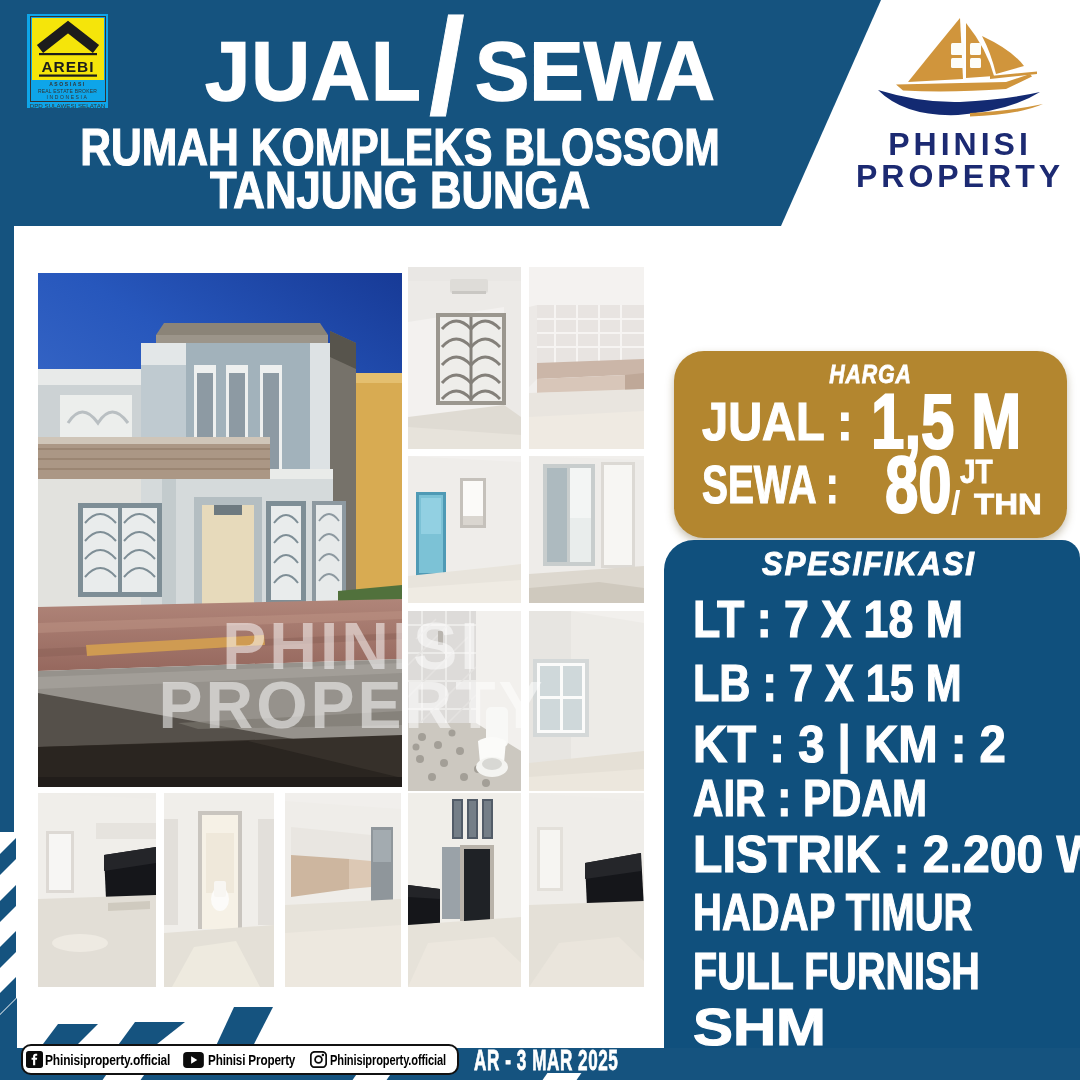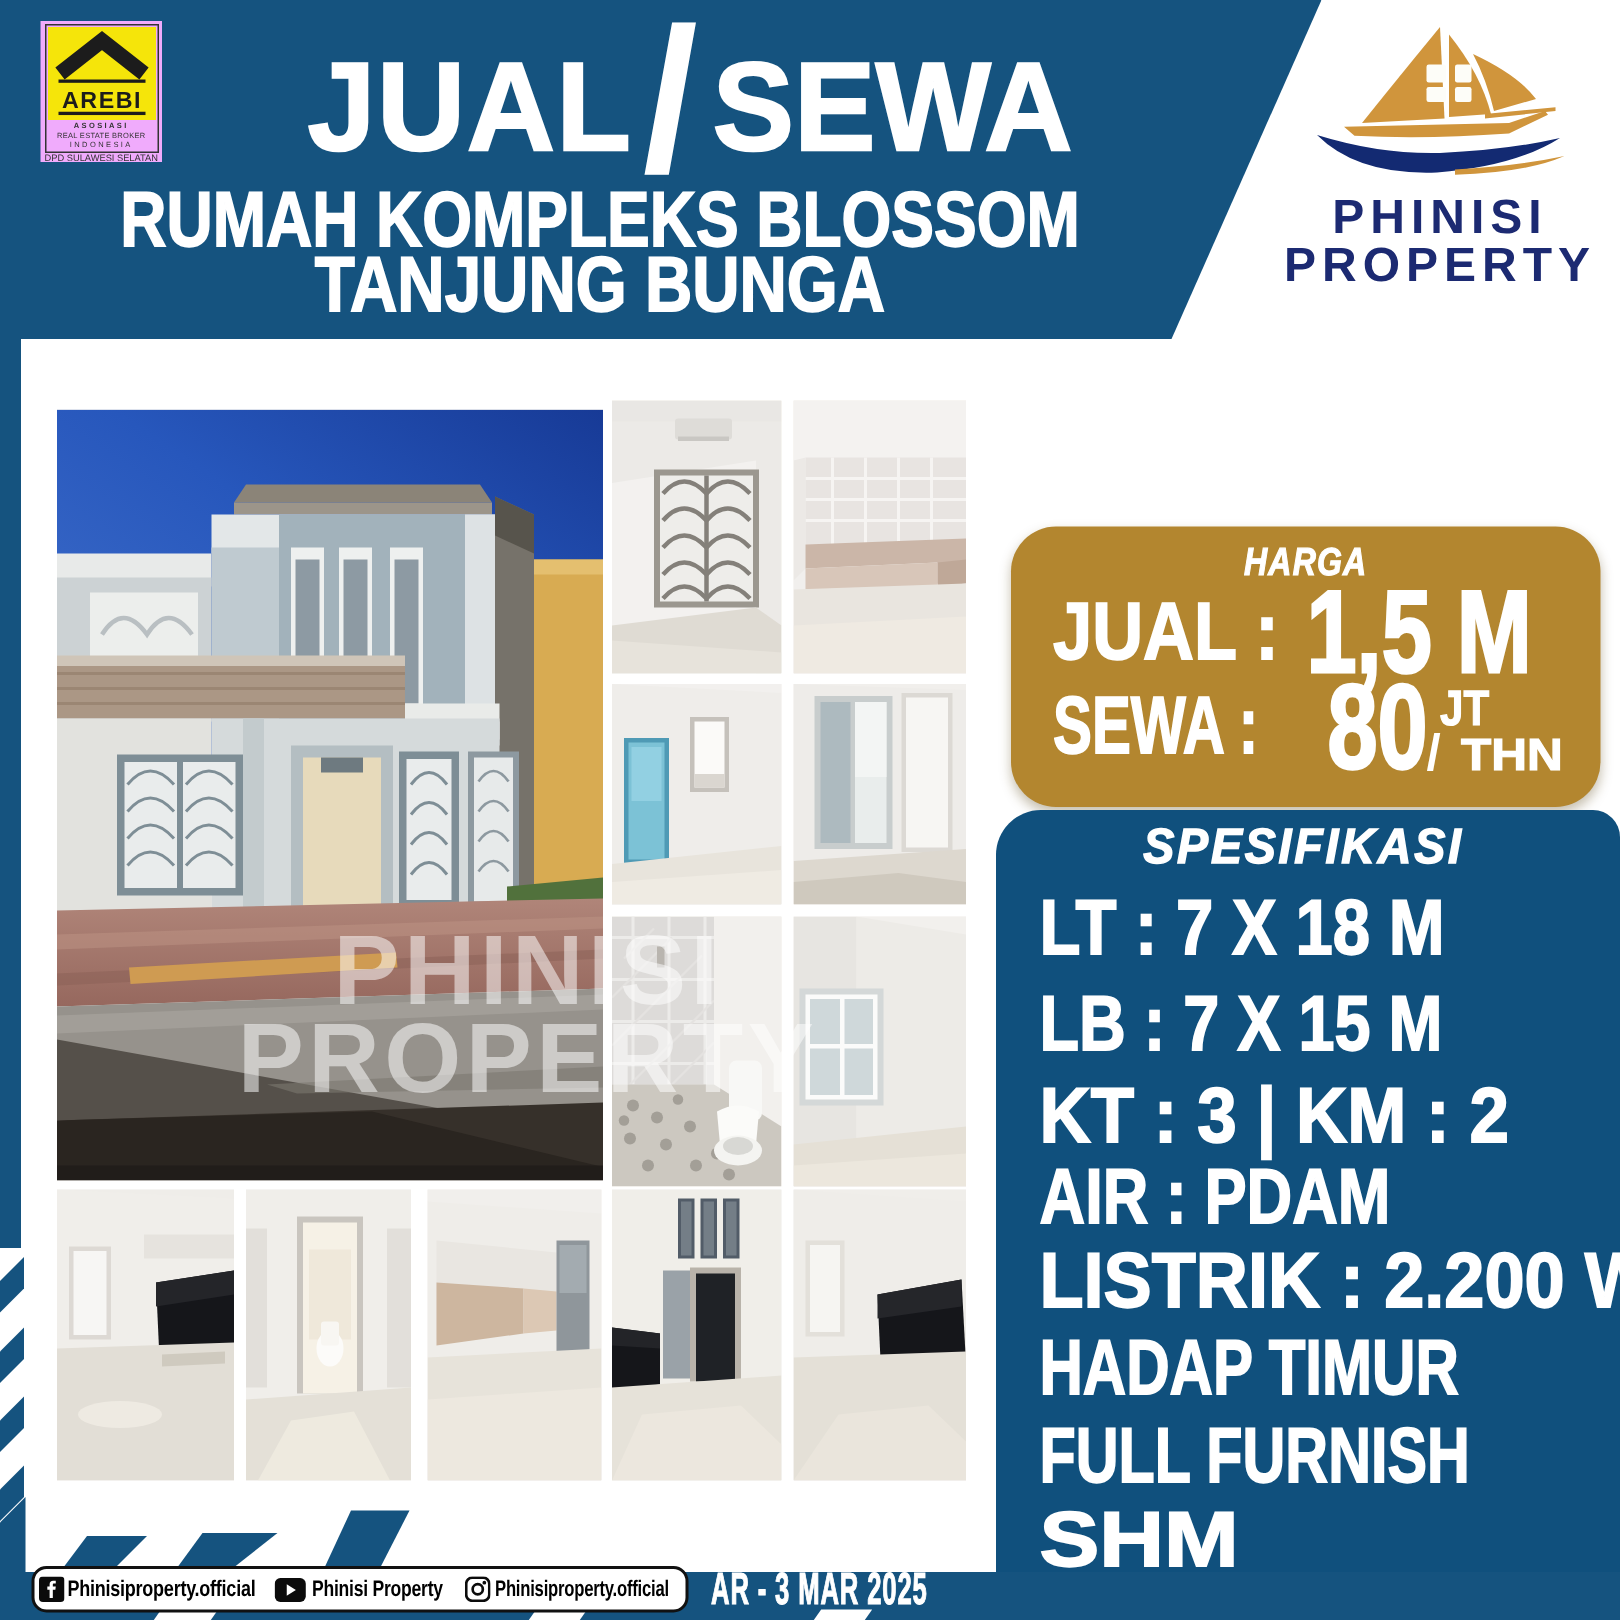--- a/index.html
+++ b/index.html
@@ -16,21 +16,21 @@
 
 <svg class="abs" style="left:0;top:226px;" width="20" height="854" viewBox="0 0 20 854">
   <rect x="0" y="0" width="14" height="606" fill="#15537f"></rect>
   <polygon points="0,628 16,612 16,633 0,649" fill="#15537f"></polygon>
   <polygon points="0,675 16,659 16,680 0,696" fill="#15537f"></polygon>
   <polygon points="0,721 16,705 16,726 0,742" fill="#15537f"></polygon>
   <polygon points="0,767 16,751 16,772 0,788" fill="#15537f"></polygon>
   <polygon points="0,813 16,797 16,818 0,834" fill="#15537f"></polygon>
 </svg>
 
-<div class="abs" style="left:27px;top:14px;width:81px;height:94px;background:#f0abfc;">
+<div class="abs" style="left:27px;top:14px;width:81px;height:94px;background:#0ea5e9;">
   <div class="abs" style="left:3px;top:2px;width:74px;height:84px;border:1px solid #333;"></div>
   <div class="abs" style="left:4.5px;top:3.5px;width:72px;height:62px;background:#f5e50a;"></div>
   <svg class="abs" style="left:4.5px;top:3.5px;" width="72" height="62" viewBox="0 0 72 62">
     <path d="M8 31 L36 9 L64 31" fill="none" stroke="#1c1c1c" stroke-width="10"></path>
     <rect x="7" y="35" width="58" height="2.2" fill="#1c1c1c"></rect>
     <text x="36" y="54" font-size="15.5" font-weight="bold" fill="#1c1c1c" text-anchor="middle" font-family="Liberation Sans" letter-spacing="1">AREBI</text>
     <rect x="7" y="56.5" width="58" height="2.2" fill="#1c1c1c"></rect>
   </svg>
   <div class="abs" style="left:0px;top:67px;width:81px;text-align:center;font-size:5px;font-weight:bold;color:#333;letter-spacing:1.6px;">ASOSIASI</div>
   <div class="abs" style="left:0px;top:73.5px;width:81px;text-align:center;font-size:5px;color:#333;letter-spacing:0.2px;">REAL ESTATE BROKER</div>

